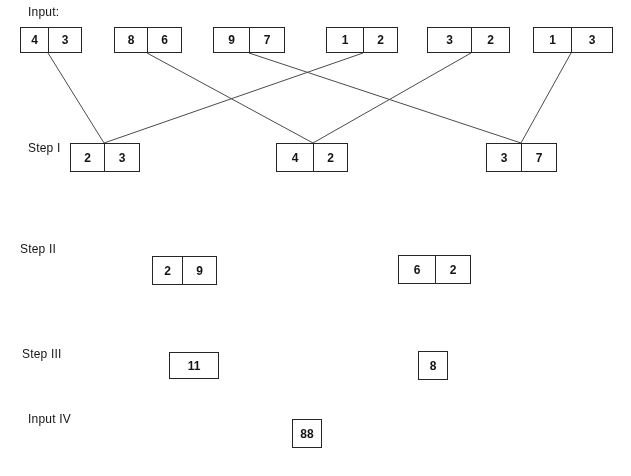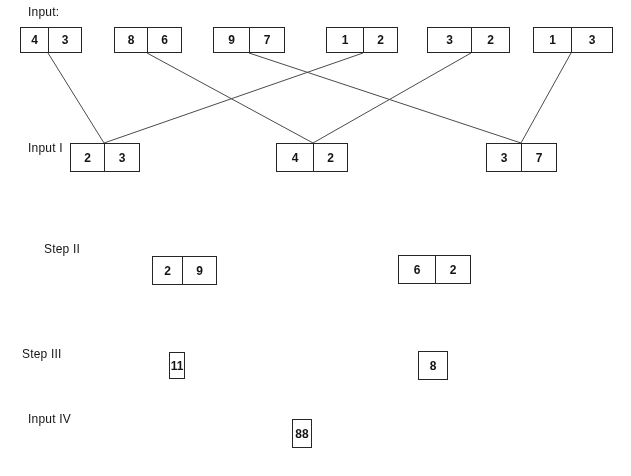--- a/index.html
+++ b/index.html
@@ -55,22 +55,22 @@
   <svg id="wires" width="631" height="476" viewBox="0 0 631 476">
       <line x1="48" y1="53" x2="104" y2="143" stroke="#4b4b4b" stroke-width="1"></line>
       <line x1="363" y1="53" x2="104" y2="143" stroke="#4b4b4b" stroke-width="1"></line>
       <line x1="147" y1="53" x2="313" y2="143" stroke="#4b4b4b" stroke-width="1"></line>
       <line x1="471" y1="53" x2="313" y2="143" stroke="#4b4b4b" stroke-width="1"></line>
       <line x1="249" y1="53" x2="521" y2="143" stroke="#4b4b4b" stroke-width="1"></line>
       <line x1="571" y1="53" x2="521" y2="143" stroke="#4b4b4b" stroke-width="1"></line>
     </svg>
 
   <div class="lbl" style="left:28px; top:5px;">Input:</div>
-  <div class="lbl" style="left:28px; top:141px;">Input I</div>
-  <div class="lbl" style="left:44px; top:242px;">Step II</div>
+  <div class="lbl" style="left:28px; top:141px;">Step I</div>
+  <div class="lbl" style="left:20px; top:242px;">Step II</div>
   <div class="lbl" style="left:22px; top:347px;">Step III</div>
   <div class="lbl" style="left:28px; top:412px;">Input IV</div>
 
   <div class="box" style="left:20px; top:27px; width:62px; height:26px;">
     <span class="cell l" style="width:28px">4</span>
     <span class="cell r">3</span>
   </div>
   <div class="box" style="left:114px; top:27px; width:68px; height:26px;">
     <span class="cell l" style="width:33px">8</span>
     <span class="cell r">6</span>
@@ -107,24 +107,24 @@
 
   <div class="box" style="left:152px; top:256px; width:65px; height:29px;">
     <span class="cell l" style="width:30px">2</span>
     <span class="cell r">9</span>
   </div>
   <div class="box" style="left:398px; top:255px; width:73px; height:29px;">
     <span class="cell l" style="width:37px">6</span>
     <span class="cell r">2</span>
   </div>
 
-  <div class="box" style="left:169px; top:352px; width:16px; height:27px;">
+  <div class="box" style="left:169px; top:352px; width:50px; height:27px;">
     <span class="cell solo">11</span>
   </div>
   <div class="box" style="left:418px; top:351px; width:30px; height:29px;">
     <span class="cell solo">8</span>
   </div>
 
-  <div class="box" style="left:292px; top:419px; width:20px; height:29px;text-align:center;">
+  <div class="box" style="left:292px; top:419px; width:30px; height:29px;text-align:center;">
     <span class="cell solo">88</span>
   </div>
 
 </div>
 
 </body></html>

